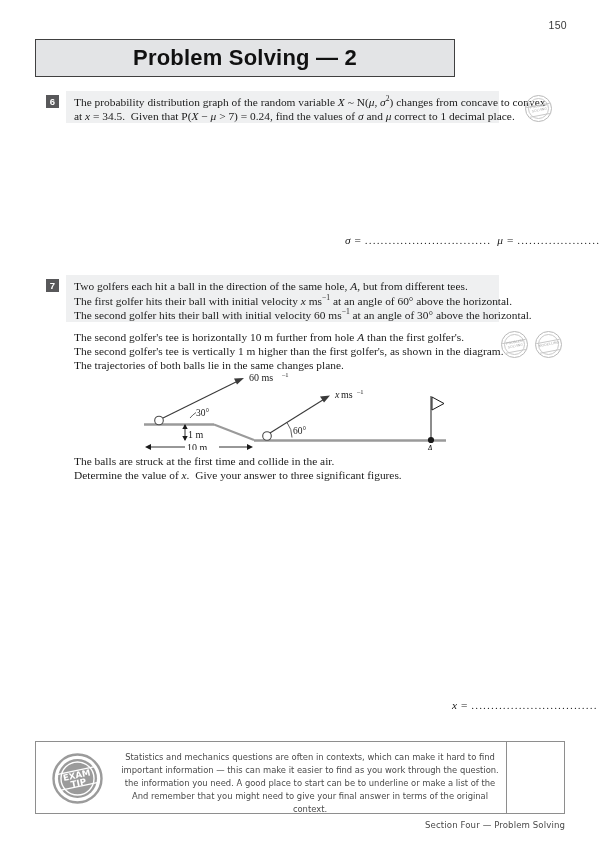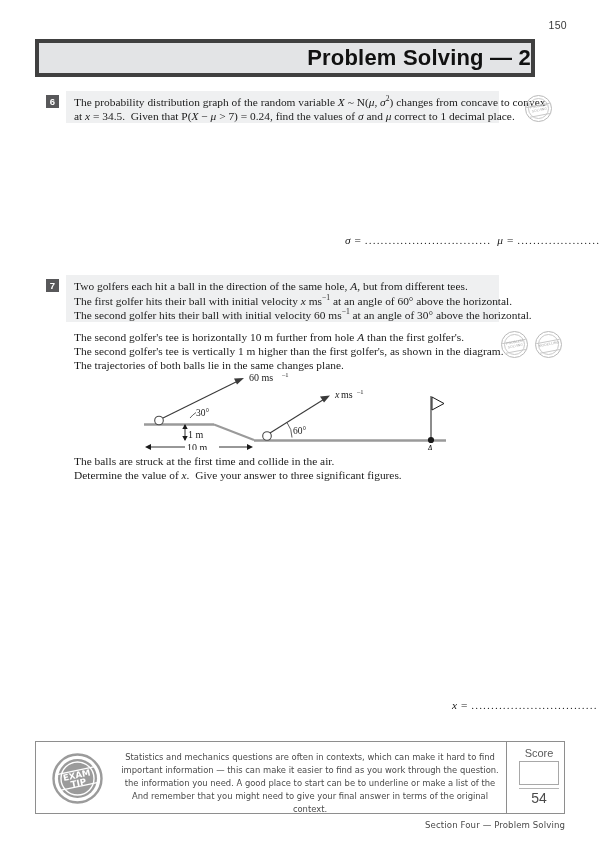--- a/index.html
+++ b/index.html
@@ -25,28 +25,28 @@
     font-size: 10.5px;
     color: #3a3a3a;
     letter-spacing: 0.3px;
   }
 
   
   .title-banner {
     position: absolute;
     left: 35px;
     top: 39px;
-    width: 500px;
+    width: 420px;
     height: 38px;
     background: #e3e4e6;
-    border: 4px solid #404040;
+    border: 1px solid #404040;
     box-sizing: border-box;
     display: flex;
     align-items: center;
-    justify-content: flex-end;
+    justify-content: center;
   }
   .title-banner .title-text {
     font-family: "Liberation Sans", sans-serif;
     font-weight: bold;
     font-size: 22px;
     letter-spacing: 0.2px;
     color: #111111;
   }
 
   
@@ -375,21 +375,15 @@
 
   <div class="tip-text">
     <div>Statistics and mechanics questions are often in contexts, which can make it hard to find</div>
     <div>important information — this can make it easier to find as you work through the question.</div>
     <div>the information you need.  A good place to start can be to underline or make a list of the</div>
     <div>And remember that you might need to give your final answer in terms of the original context.</div>
   </div>
 
   <div class="tip-divider"></div>
 
-  <div class="score-wrap">
-    <div class="score-label">Score</div>
-    <div class="score-box"></div>
-    <div class="score-rule"></div>
-    <div class="score-total">54</div>
-  </div>
 </div>
 
 <div class="footer">Section Four — Problem Solving</div>
 
 </body></html>

